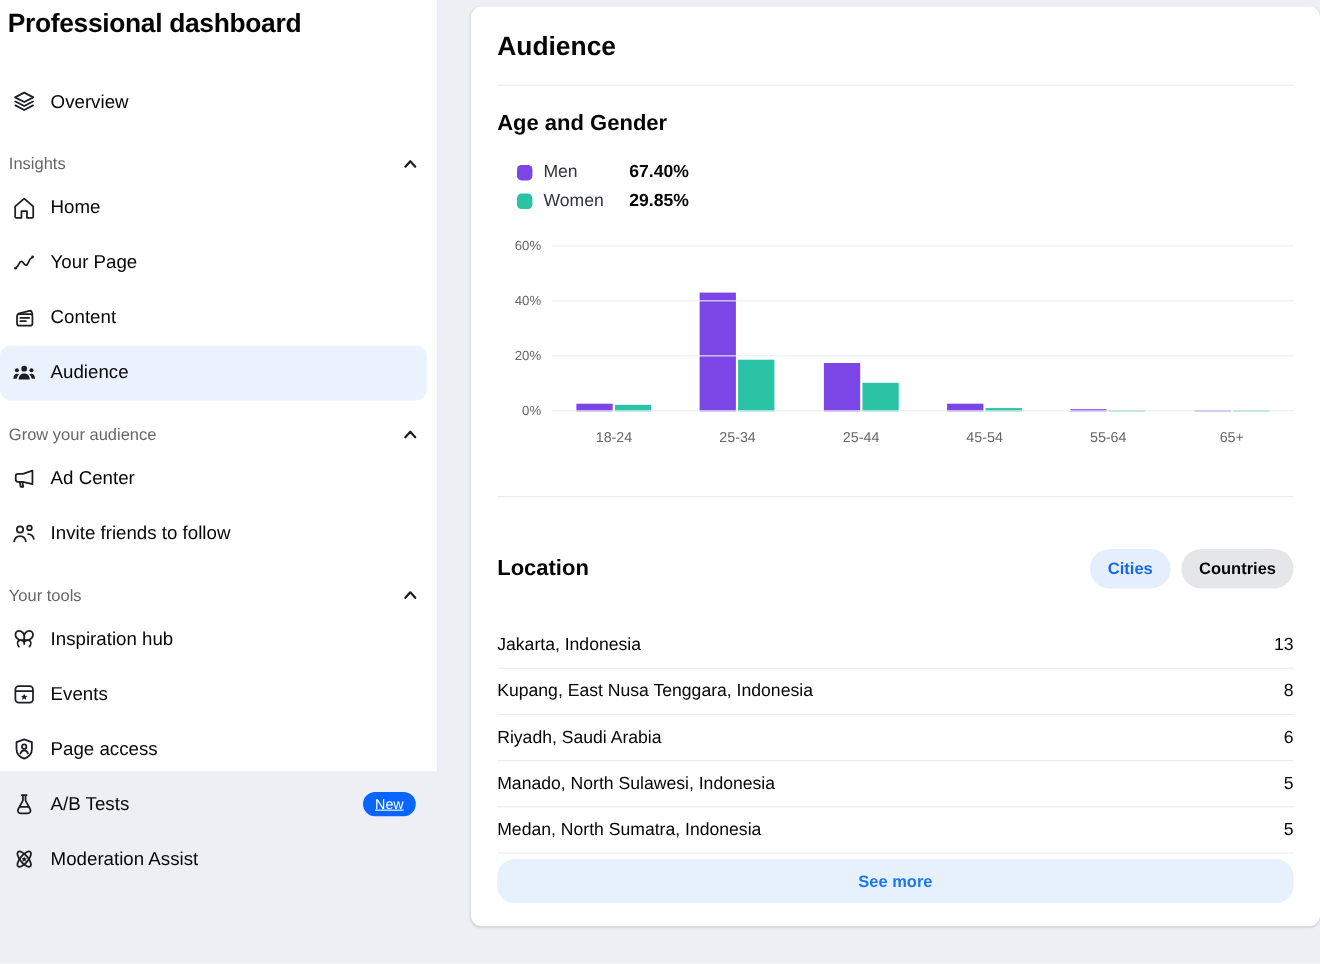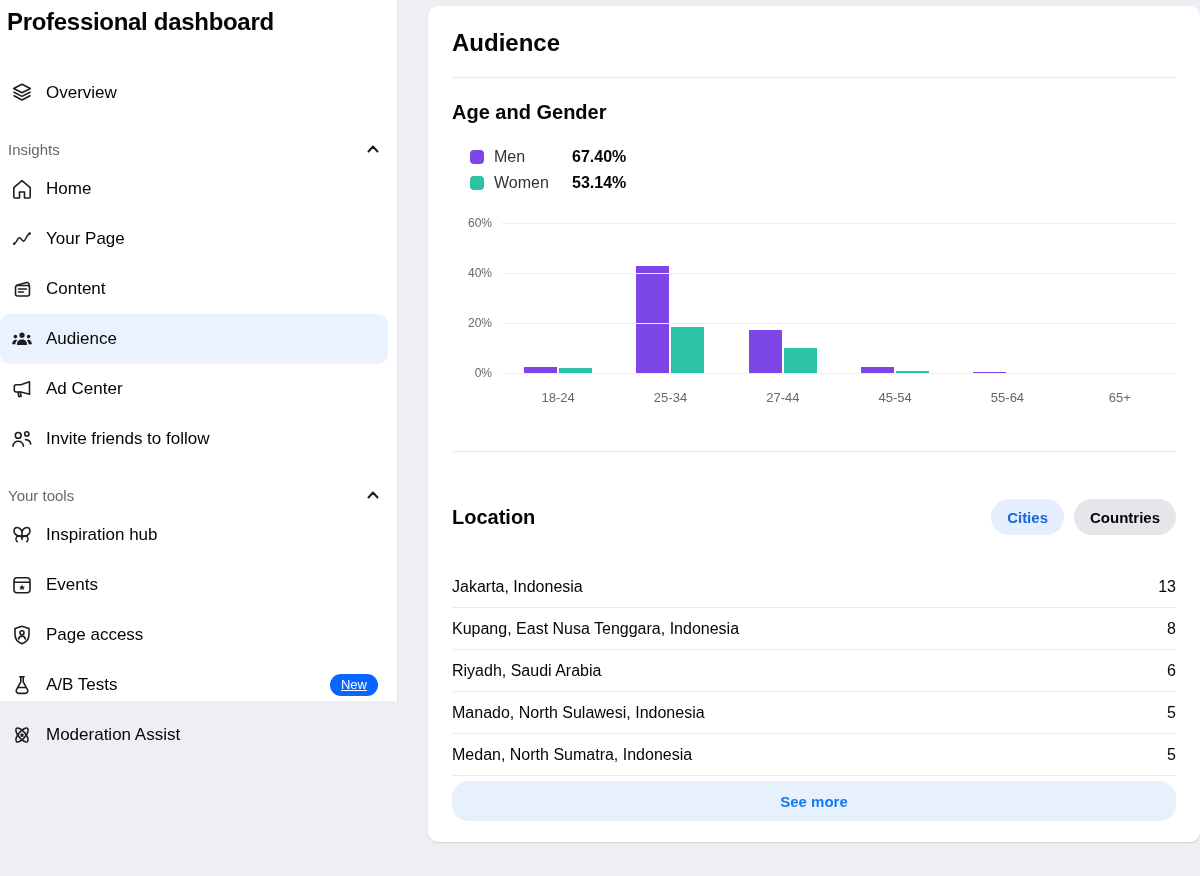--- a/index.html
+++ b/index.html
@@ -161,20 +161,28 @@
               <circle cx="18.6" cy="9.6" r="1.8"></circle>
               <path d="M7 17.5c0-3 2.2-4.9 5-4.9s5 1.9 5 4.9v.4H7v-.4z"></path>
               <path d="M2.2 16.4c.3-2.3 1.6-3.7 3.4-3.7.7 0 1.3.2 1.8.5-1.2 1-2 2.4-2.2 4.1H2.2v-.9z"></path>
               <path d="M21.8 16.4c-.3-2.3-1.6-3.7-3.4-3.7-.7 0-1.3.2-1.8.5 1.2 1 2 2.4 2.2 4.1h3v-.9z"></path>
             </g>
           </svg>
       </span>
       <span class="label">Audience</span>
     </div>
 
+    <div class="section-header">
+      <span>Grow your audience</span>
+      <span class="chev">
+        <svg class="ico" width="20" height="20" viewBox="0 0 20 20" style="stroke-width:2">
+            <path d="M5.5 12.5l4.5-5 4.5 5"></path>
+          </svg>
+      </span>
+    </div>
 
     <div class="nav-item">
       <span class="icon">
         <svg class="ico" width="24" height="24" viewBox="0 0 24 24">
             <path d="M19.5 4.8v12.4l-8.7-2.2H6.3a2 2 0 0 1-2-2V9.8a2 2 0 0 1 2-2h4.5l8.7-3z"></path>
             <path d="M8 15.3l.8 4.2h2.3l-.8-4.4"></path>
           </svg>
       </span>
       <span class="label">Ad Center</span>
     </div>
@@ -270,21 +278,21 @@
 
     <div class="legend">
       <div class="legend-row">
         <span class="legend-chip" style="background: rgb(124, 69, 230);"></span>
         <span class="legend-label">Men</span>
         <span class="legend-value">67.40%</span>
       </div>
       <div class="legend-row">
         <span class="legend-chip" style="background: rgb(42, 195, 166);"></span>
         <span class="legend-label">Women</span>
-        <span class="legend-value">53.14%</span>
+        <span class="legend-value">29.85%</span>
       </div>
     </div>
 
     <div class="chart">
       <div class="chart-y">
           <span style="bottom: -6px;">0%</span>
           <span style="bottom: 44px;">20%</span>
           <span style="bottom: 94px;">40%</span>
           <span style="bottom: 144px;">60%</span>
         </div>
@@ -317,21 +325,21 @@
           </div>
       <div class="gridline" style="bottom: 0px;"></div>
           <div class="gridline" style="bottom: 50px;"></div>
           <div class="gridline" style="bottom: 100px;"></div>
           <div class="gridline" style="bottom: 150px;"></div>
         </div>
     </div>
     <div class="chart-x">
         <span>18-24</span>
         <span>25-34</span>
-        <span>27-44</span>
+        <span>25-44</span>
         <span>45-54</span>
         <span>55-64</span>
         <span>65+</span>
       </div>
 
     <div class="divider" style="margin-top:46px"></div>
 
     <div class="location-header">
       <h3 class="section-title" style="margin-top:0">Location</h3>
       <button class="pill cities">Cities</button>

